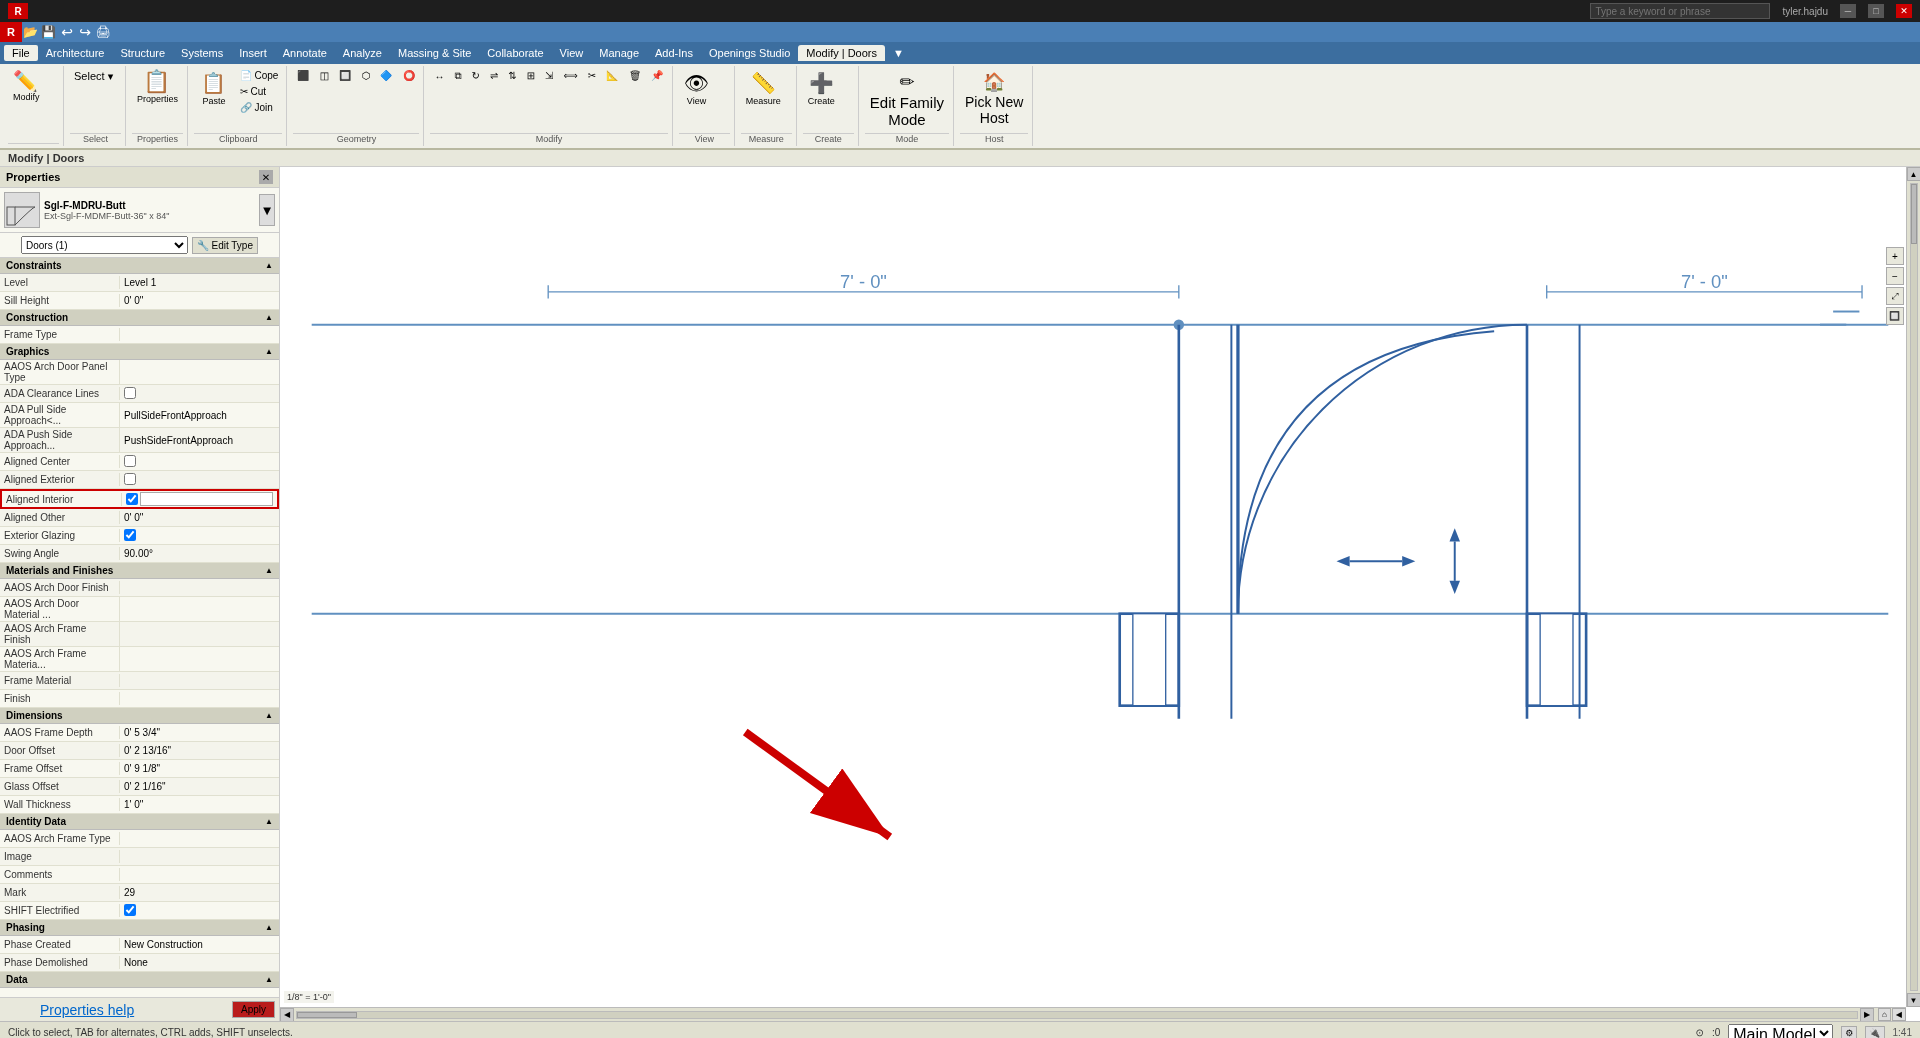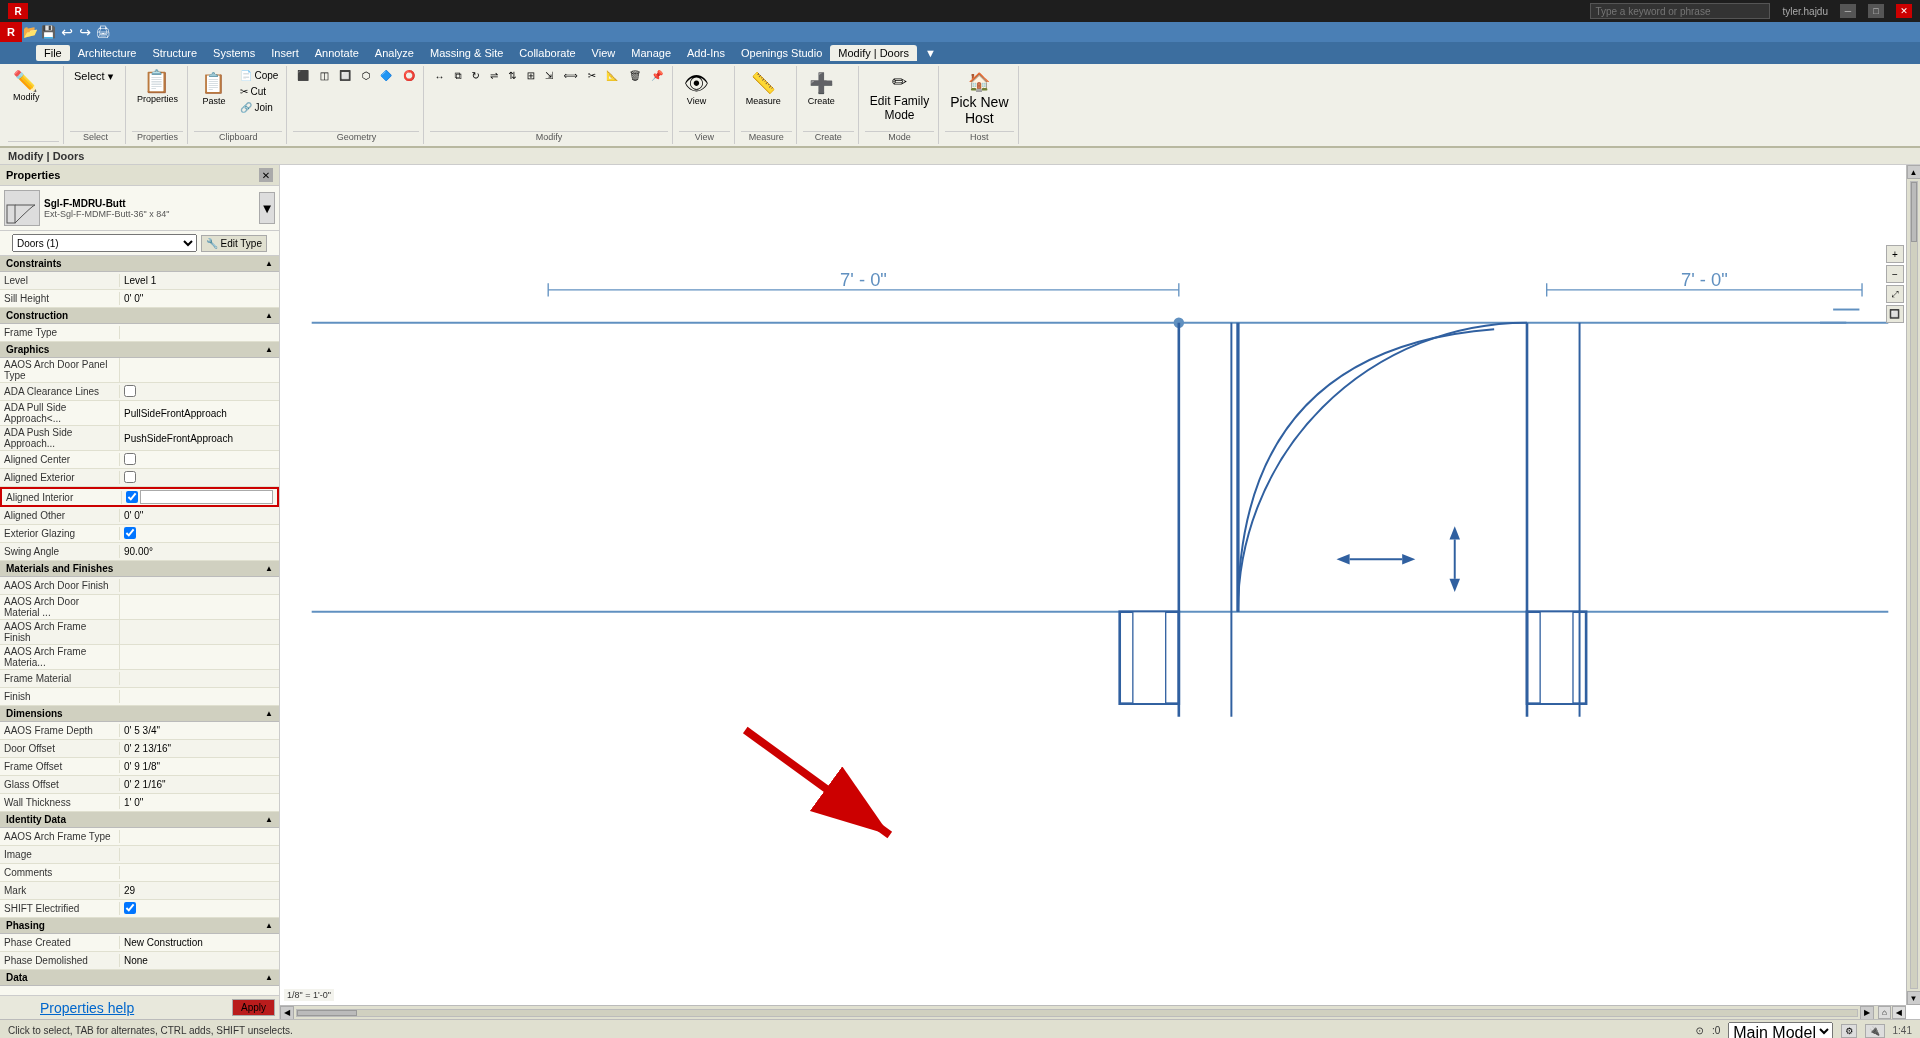--- a/index.html
+++ b/index.html
@@ -25,21 +25,21 @@
       background: #3c6e9f;
       padding: 0 4px;
     }
     #menubar .menu-item {
       color: white;
       padding: 2px 8px;
       font-size: 11px;
       cursor: pointer;
       border-radius: 2px;
     }
-    #menubar .menu-item.active { background: #f0f0e8; color: #000; margin-left: 32px; }
+    #menubar .menu-item.active { background: #f0f0e8; color: #000; }
 
     
     #ribbon-panels {
       display: flex;
       background: #f0f0e8;
       padding: 2px 4px;
       min-height: 78px;
       border-bottom: 2px solid #b8b8a0;
       gap: 2px;
     }
@@ -159,21 +159,21 @@
       display: flex; align-items: center; justify-content: center;
     }
     #type-info { flex: 1; }
     #type-name { font-size: 10px; font-weight: bold; }
     #type-desc { font-size: 9px; color: #555; }
 
     
     #instance-selector {
       display: flex;
       align-items: center;
-      padding: 3px 12px;
+      padding: 3px 21px;
       gap: 4px;
       border-bottom: 1px solid #ccc;
     }
     #instance-selector select {
       flex: 1;
       font-size: 10px;
       height: 18px;
     }
     #edit-type-btn {
       display: flex;
@@ -461,21 +461,21 @@
         <div class="btn-label">Create</div>
       </button>
     </div>
     <div class="ribbon-panel-label">Create</div>
   </div>
 
   <div class="ribbon-panel" style="min-width:60px;">
     <div class="ribbon-panel-content">
       <button class="ribbon-btn large" style="min-height:56px;min-width:52px;">
         <div style="font-size:18px;">✏</div>
-        <div class="btn-label" style="font-size:12px;">Edit Family<br>Mode</div>
+        <div class="btn-label" style="font-size:15px;">Edit Family<br>Mode</div>
       </button>
     </div>
     <div class="ribbon-panel-label">Mode</div>
   </div>
 
   <div class="ribbon-panel" style="min-width:60px;">
     <div class="ribbon-panel-content">
       <button class="ribbon-btn large" style="min-height:56px;min-width:52px;">
         <div style="font-size:18px;">🏠</div>
         <div class="btn-label" style="font-size:14px;text-align:center;">Pick New<br>Host</div>

